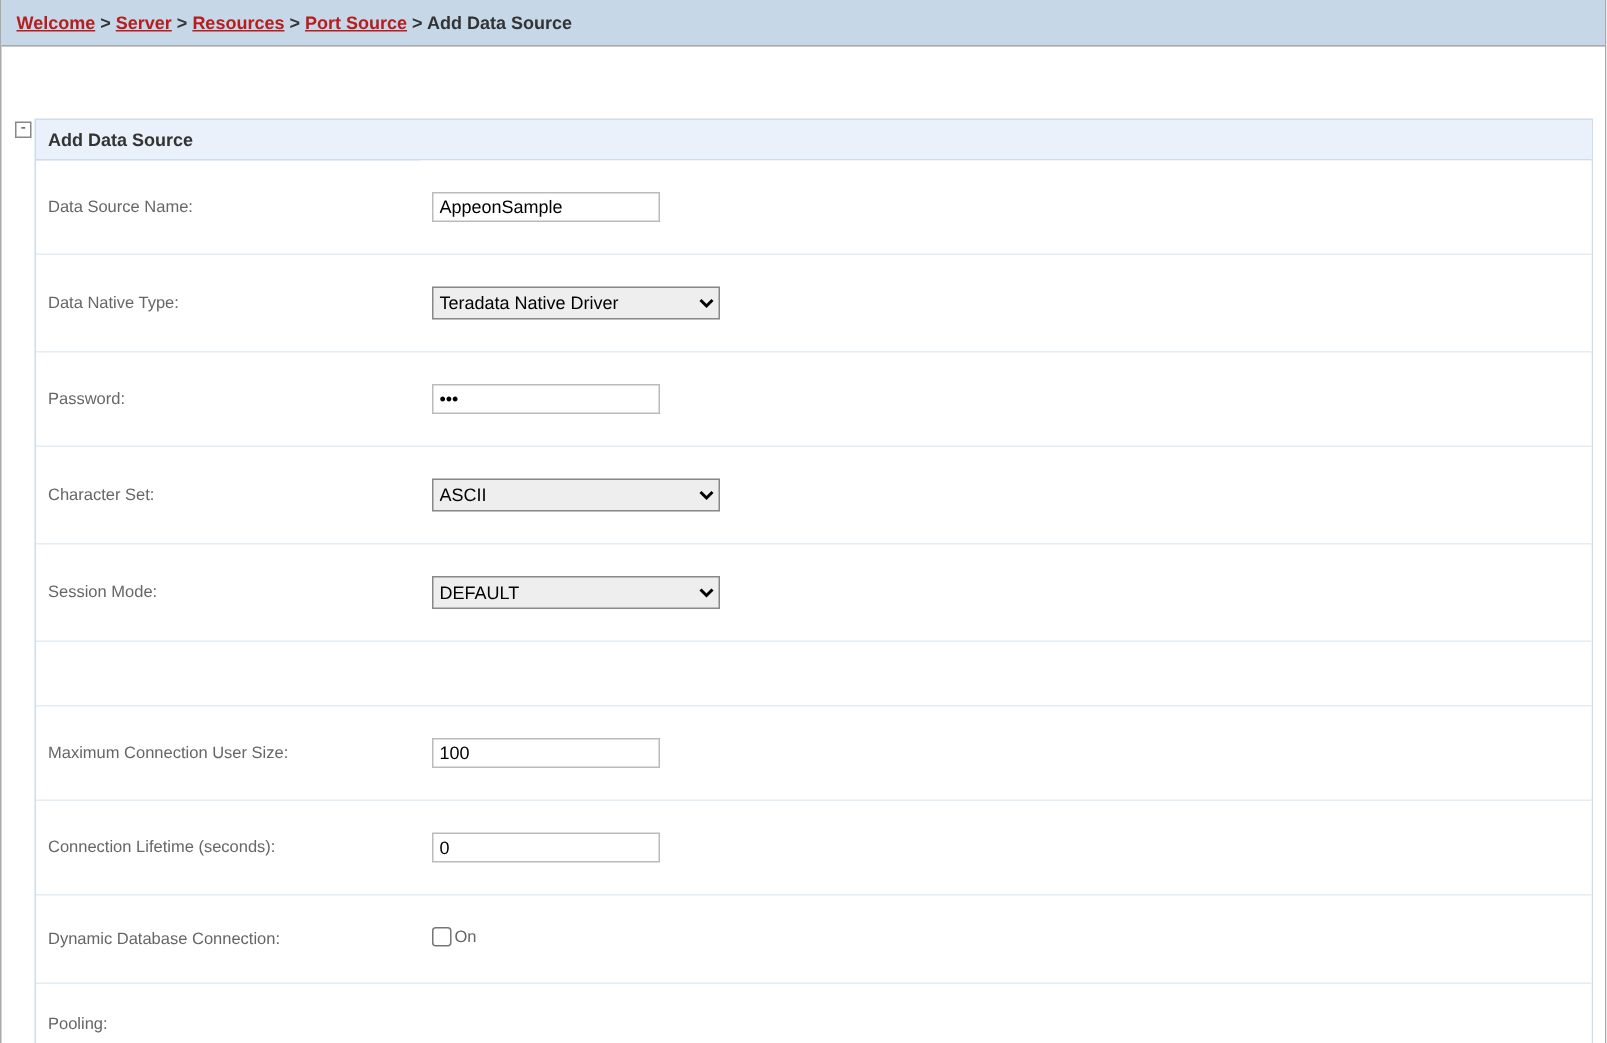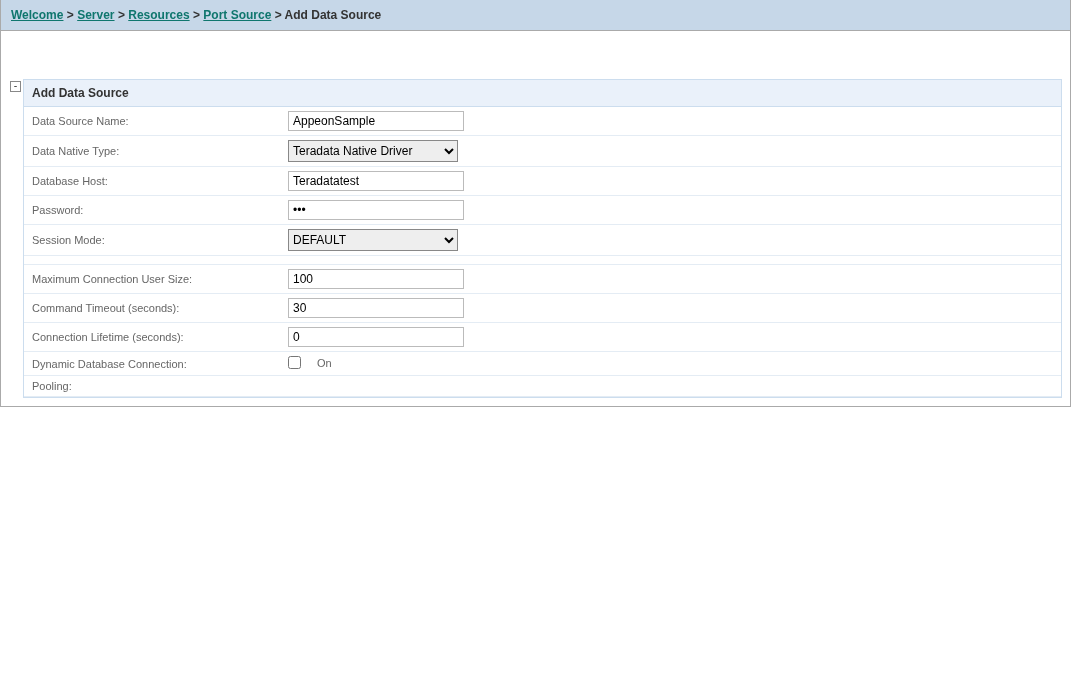--- a/index.html
+++ b/index.html
@@ -17,21 +17,21 @@
   }
   .breadcrumb {
     background: #c6d7e8;
     padding: 8px 10px;
     font-size: 12px;
     font-weight: bold;
     color: #333;
     border-bottom: 1px solid #aaa;
   }
   .breadcrumb a {
-    color: #0f766e;
+    color: #b91c1c;
     text-decoration: underline;
   }
   .content {
     padding: 6px 8px 8px 8px;
     position: relative;
   }
   .collapse-icon {
     position: absolute;
     left: 9px;
     top: 50px;
@@ -58,61 +58,61 @@
     font-size: 12px;
   }
   table.form {
     width: 100%;
     border-collapse: collapse;
   }
   table.form tr {
     border-bottom: 1px solid #e4ecf4;
   }
   table.form td {
-    padding: 4px 8px;
+    padding: 21px 8px;
     vertical-align: middle;
     color: #666;
   }
   table.form td.label {
     width: 256px;
   }
   table.form td.field {
     background: #fff;
   }
   input[type="text"], input[type="password"] {
-    width: 176px;
+    width: 152px;
     height: 20px;
     border: 1px solid #bbb;
     padding: 1px 4px;
     font-family: Arial, sans-serif;
     font-size: 12px;
   }
   input.highlight {
     background: #fbfbc4;
   }
   select {
-    width: 170px;
+    width: 192px;
     height: 22px;
     border: 1px solid #888;
     background: #eee;
     font-family: Arial, sans-serif;
     font-size: 12px;
   }
   textarea {
     width: 320px;
     height: 62px;
     border: 1px solid #bbb;
     resize: both;
     font-family: Arial, sans-serif;
     font-size: 12px;
   }
   .checkbox-wrap {
     display: inline-flex;
     align-items: center;
-    gap: 16px;
+    gap: 2px;
     color: #666;
   }
   input[type="checkbox"] {
     width: 13px;
     height: 13px;
     margin: 0;
   }
   .spacer-row td {
     height: 8px;
     padding: 0;
@@ -151,47 +151,47 @@
         </tr>
         <tr>
           <td class="label">Data Native Type:</td>
           <td class="field">
             <select>
               <option>Teradata Native Driver</option>
             </select>
           </td>
         </tr>
         <tr>
-          <td class="label">Database Host:</td>
-          <td class="field"><input type="text" value="Teradatatest" style=""></td>
-        </tr>
-        <tr>
           <td class="label">Password:</td>
           <td class="field"><input type="password" value="•••" style=""></td>
+        </tr>
+        <tr>
+          <td class="label">Character Set:</td>
+          <td class="field">
+            <select>
+              <option>ASCII</option>
+            </select>
+          </td>
         </tr>
         <tr>
           <td class="label">Session Mode:</td>
           <td class="field">
             <select>
               <option>DEFAULT</option>
             </select>
           </td>
         </tr>
 
         <tr class="spacer-row">
               <td colspan="2"></td>
             </tr>
 
         <tr>
           <td class="label">Maximum Connection User Size:</td>
           <td class="field"><input type="text" value="100" style=""></td>
-        </tr>
-        <tr>
-          <td class="label">Command Timeout (seconds):</td>
-          <td class="field"><input type="text" value="30" style=""></td>
         </tr>
         <tr>
           <td class="label">Connection Lifetime (seconds):</td>
           <td class="field"><input type="text" value="0" style=""></td>
         </tr>
         <tr>
           <td class="label">Dynamic Database Connection:</td>
           <td class="field">
             <span class="checkbox-wrap">
               <input type="checkbox" style="">

